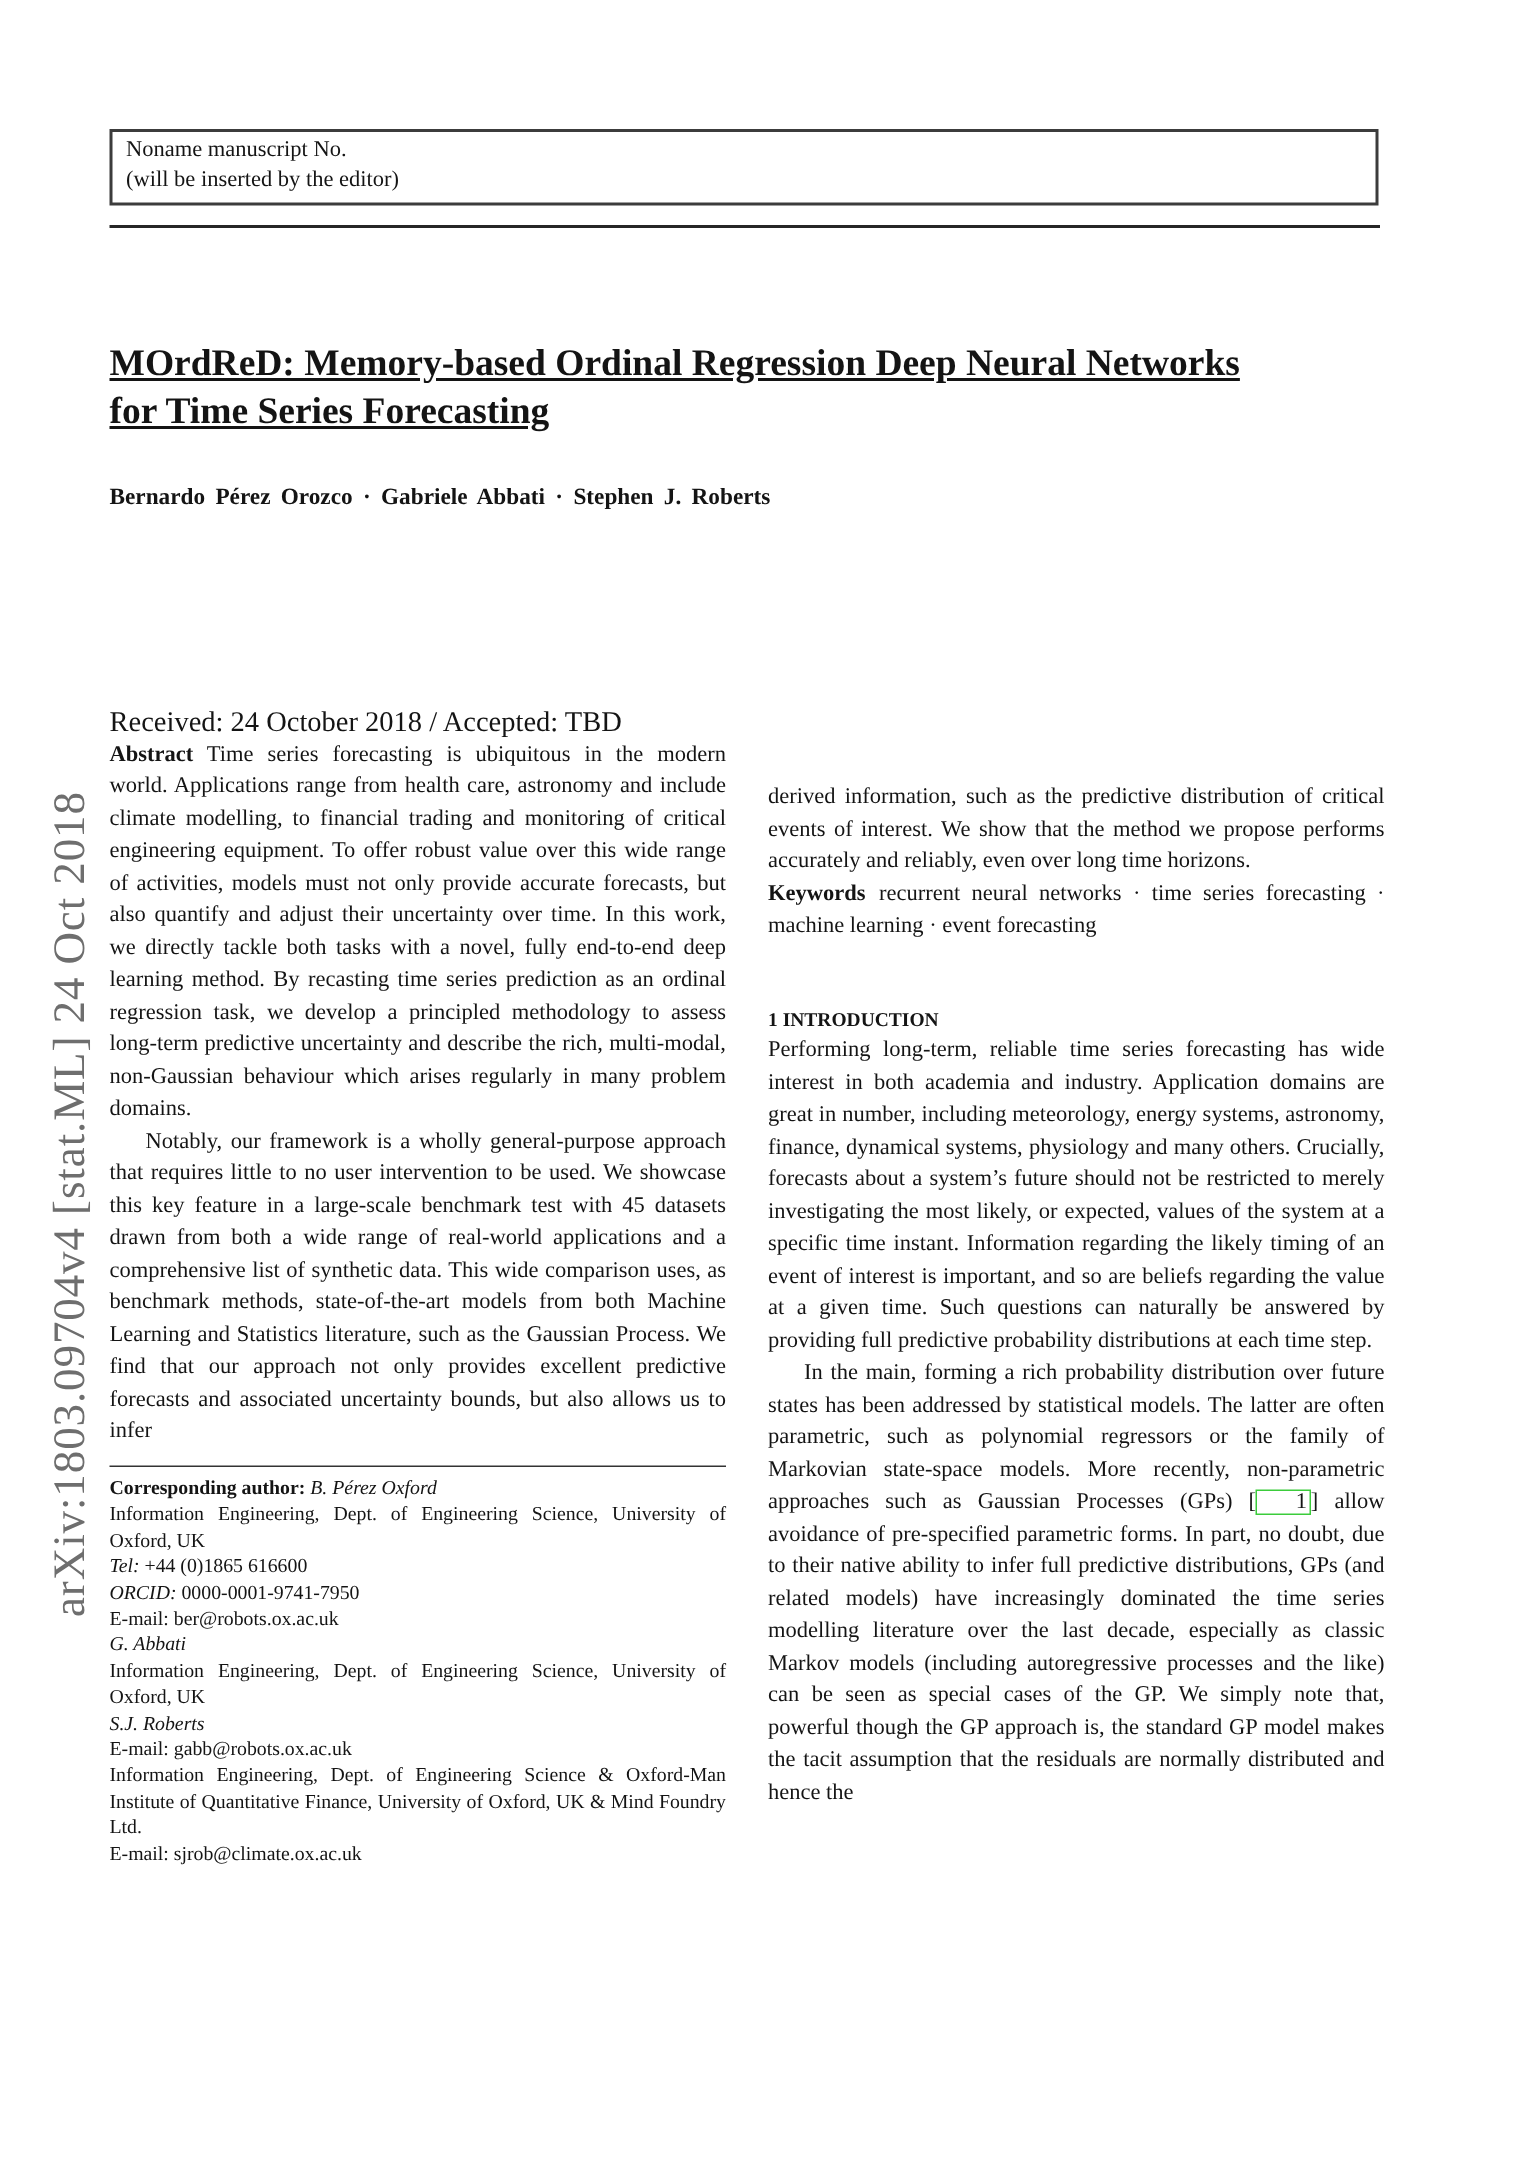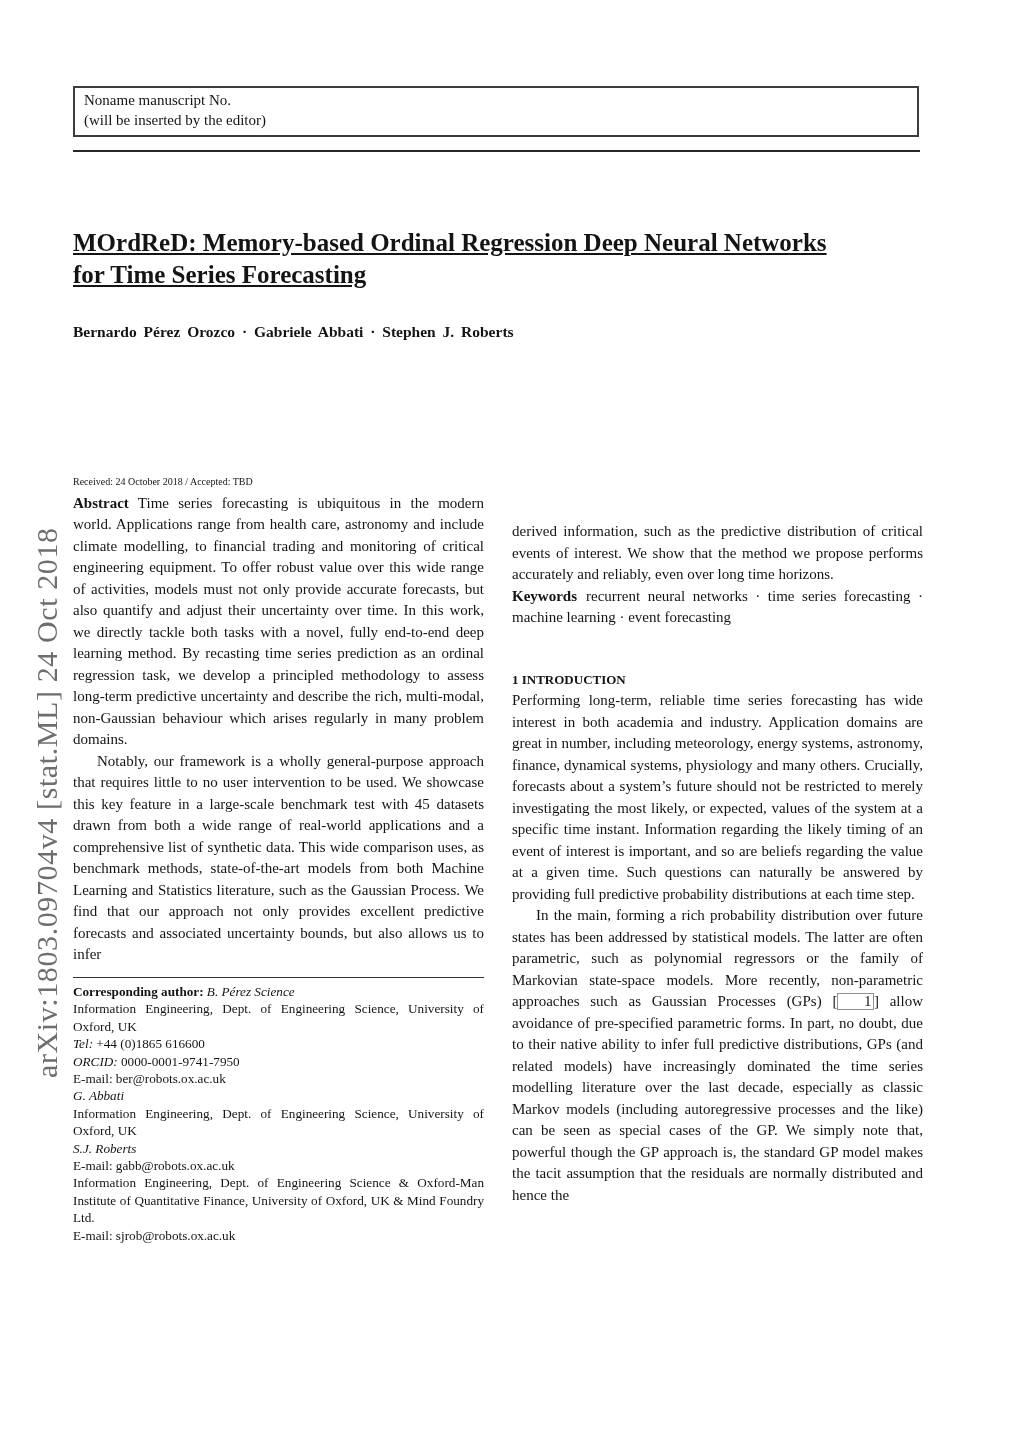--- a/index.html
+++ b/index.html
@@ -36,21 +36,21 @@
     font-size:15.5px;font-weight:bold;word-spacing:3px;text-align:left;
   }
   
   .col{
     position:absolute;width:411px;
     font-size:15px;line-height:21.5px;
     text-align:justify;
   }
   .col-left{left:73px;top:471px;}
   .col-right{left:512px;top:521px;}
-  .received{font-size:10px;text-align:left;}
+  .received{font-size:19px;text-align:left;}
   p.para{margin:0;padding:0;}
   .abstract-p1{margin-top:34px;}
   .lbl{font-weight:bold;margin-right:9px;}
   .indent{text-indent:24px;}
   .kw{margin-top:12px;font-family:Liberation Serif, serif;}
   .sec{margin-top:40px;font-size:13px;font-weight:bold;text-align:left;}
   .intro-p1{margin-top:21px;}
   
   .fnrule{margin-top:11px;width:411px;height:1.5px;background:#333333;}
   .footnotes{margin-top:5px;font-size:13.2px;line-height:17.4px;}
@@ -84,31 +84,31 @@
   <div class="col col-left">
     <div class="received">Received: 24 October 2018 / Accepted: TBD</div>
 
     <p class="para abstract-p1"><span class="lbl">Abstract</span><span>Time series forecasting is ubiquitous in the modern world. Applications range from health care, astronomy and include climate modelling, to financial trading and monitoring of critical engineering equipment. To offer robust value over this wide range of activities, models must not only provide accurate forecasts, but also quantify and adjust their uncertainty over time. In this work, we directly tackle both tasks with a novel, fully end-to-end deep learning method. By recasting time series prediction as an ordinal regression task, we develop a principled methodology to assess long-term predictive uncertainty and describe the rich, multi-modal, non-Gaussian behaviour which arises regularly in many problem domains.</span></p>
 
     <p class="para indent">Notably, our framework is a wholly general-purpose approach that requires little to no user intervention to be used. We showcase this key feature in a large-scale benchmark test with 45 datasets drawn from both a wide range of real-world applications and a comprehensive list of synthetic data. This wide comparison uses, as benchmark methods, state-of-the-art models from both Machine Learning and Statistics literature, such as the Gaussian Process. We find that our approach not only provides excellent predictive forecasts and associated uncertainty bounds, but also allows us to infer</p>
 
     <div class="fnrule"></div>
 
     <div class="footnotes">
-        <div class="fnrow"><span class="fb">Corresponding author: </span><span class="fi">B. Pérez Science</span></div>
+        <div class="fnrow"><span class="fb">Corresponding author: </span><span class="fi">B. Pérez Oxford</span></div>
         <div class="fnrow"><span class="">Information Engineering, Dept. of Engineering Science, University of Oxford, UK</span></div>
         <div class="fnrow"><span class="fi">Tel: </span><span class="">+44 (0)1865 616600</span></div>
         <div class="fnrow"><span class="fi">ORCID: </span><span class="">0000-0001-9741-7950</span></div>
         <div class="fnrow"><span class="">E-mail: ber@robots.ox.ac.uk</span></div>
         <div class="fnrow"><span class="fi">G. Abbati</span></div>
         <div class="fnrow"><span class="">Information Engineering, Dept. of Engineering Science, University of Oxford, UK</span></div>
         <div class="fnrow"><span class="fi">S.J. Roberts</span></div>
         <div class="fnrow"><span class="">E-mail: gabb@robots.ox.ac.uk</span></div>
         <div class="fnrow"><span class="">Information Engineering, Dept. of Engineering Science &amp; Oxford-Man Institute of Quantitative Finance, University of Oxford, UK &amp; Mind Foundry Ltd.</span></div>
-        <div class="fnrow"><span class="">E-mail: sjrob@robots.ox.ac.uk</span></div>
+        <div class="fnrow"><span class="">E-mail: sjrob@climate.ox.ac.uk</span></div>
       </div>
   </div>
 
   <div class="col col-right">
     <p class="para">derived information, such as the predictive distribution of critical events of interest. We show that the method we propose performs accurately and reliably, even over long time horizons.</p>
 
     <p class="para kw"><span class="lbl">Keywords</span><span>recurrent neural networks · time series forecasting · machine learning · event forecasting</span></p>
 
     <div class="sec">1 INTRODUCTION</div>
 

